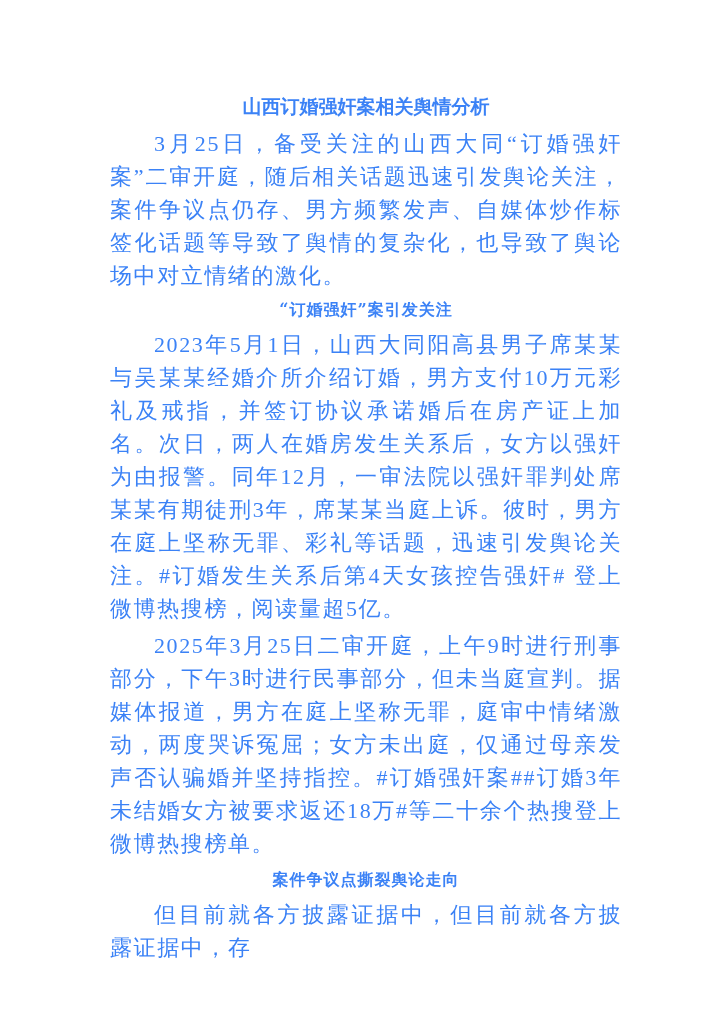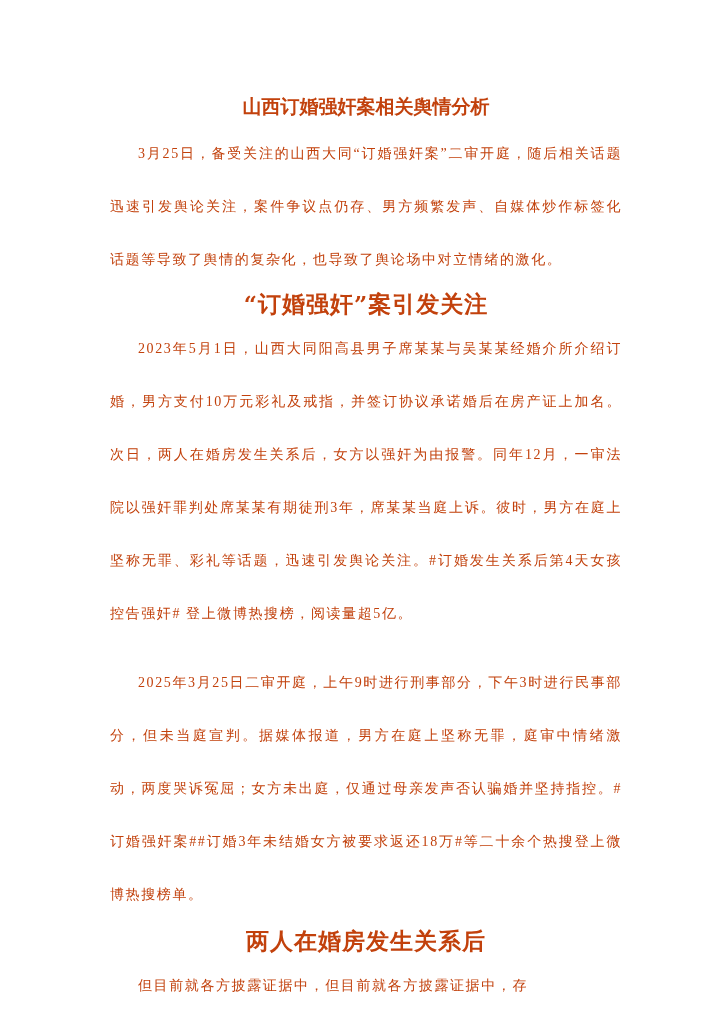--- a/index.html
+++ b/index.html
@@ -2,58 +2,58 @@
 <html><head>
 <meta charset="utf-8">
 <style>
   html, body { margin: 0; padding: 0; background: #ffffff; }
   body { width: 724px; height: 1024px; position: relative; overflow: hidden; }
   .page {
     position: absolute;
     left: 110px;
     top: 91px;
     width: 512px;
-    color: #c2410c;
+    color: #3b82f6;
     font-family: "DejaVu Serif", "Liberation Serif", serif;
   }
   .title {
     text-align: center;
     font-size: 19px;
     font-weight: bold;
     line-height: 30px;
     margin: 0 0 6px 0;
     letter-spacing: 0px;
   }
   .heading {
     text-align: center;
-    font-size: 23px;
+    font-size: 16px;
     font-weight: bold;
     line-height: 36px;
     margin: 0;
     letter-spacing: 1px;
   }
   .para {
     margin: 0;
-    font-size: 14px;
-    line-height: 53px;
+    font-size: 22px;
+    line-height: 33px;
     text-indent: 2em;
     text-align: justify;
     letter-spacing: 1.6px;
     font-family: "Liberation Serif", "DejaVu Serif", serif;
   }
-  .para.gap-before { margin-top: 16px; }
+  .para.gap-before { margin-top: 4px; }
   .heading.h3 { margin-top: 2px; }
 </style>
 </head>
 <body>
 
 <div class="page">
   <h1 class="title">山西订婚强奸案相关舆情分析</h1>
 
   <p class="para">3月25日，备受关注的山西大同“订婚强奸案”二审开庭，随后相关话题迅速引发舆论关注，案件争议点仍存、男方频繁发声、自媒体炒作标签化话题等导致了舆情的复杂化，也导致了舆论场中对立情绪的激化。</p>
 
   <h2 class="heading">“订婚强奸”案引发关注</h2>
   <p class="para">2023年5月1日，山西大同阳高县男子席某某与吴某某经婚介所介绍订婚，男方支付10万元彩礼及戒指，并签订协议承诺婚后在房产证上加名。次日，两人在婚房发生关系后，女方以强奸为由报警。同年12月，一审法院以强奸罪判处席某某有期徒刑3年，席某某当庭上诉。彼时，男方在庭上坚称无罪、彩礼等话题，迅速引发舆论关注。#订婚发生关系后第4天女孩控告强奸# 登上微博热搜榜，阅读量超5亿。</p>
   <p class="para gap-before">2025年3月25日二审开庭，上午9时进行刑事部分，下午3时进行民事部分，但未当庭宣判。据媒体报道，男方在庭上坚称无罪，庭审中情绪激动，两度哭诉冤屈；女方未出庭，仅通过母亲发声否认骗婚并坚持指控。#订婚强奸案##订婚3年未结婚女方被要求返还18万#等二十余个热搜登上微博热搜榜单。</p>
 
-  <h2 class="heading h3">两人在婚房发生关系后</h2>
+  <h2 class="heading h3">案件争议点撕裂舆论走向</h2>
   <p class="para">但目前就各方披露证据中，但目前就各方披露证据中，存</p>
 </div>
 
 </body></html>

